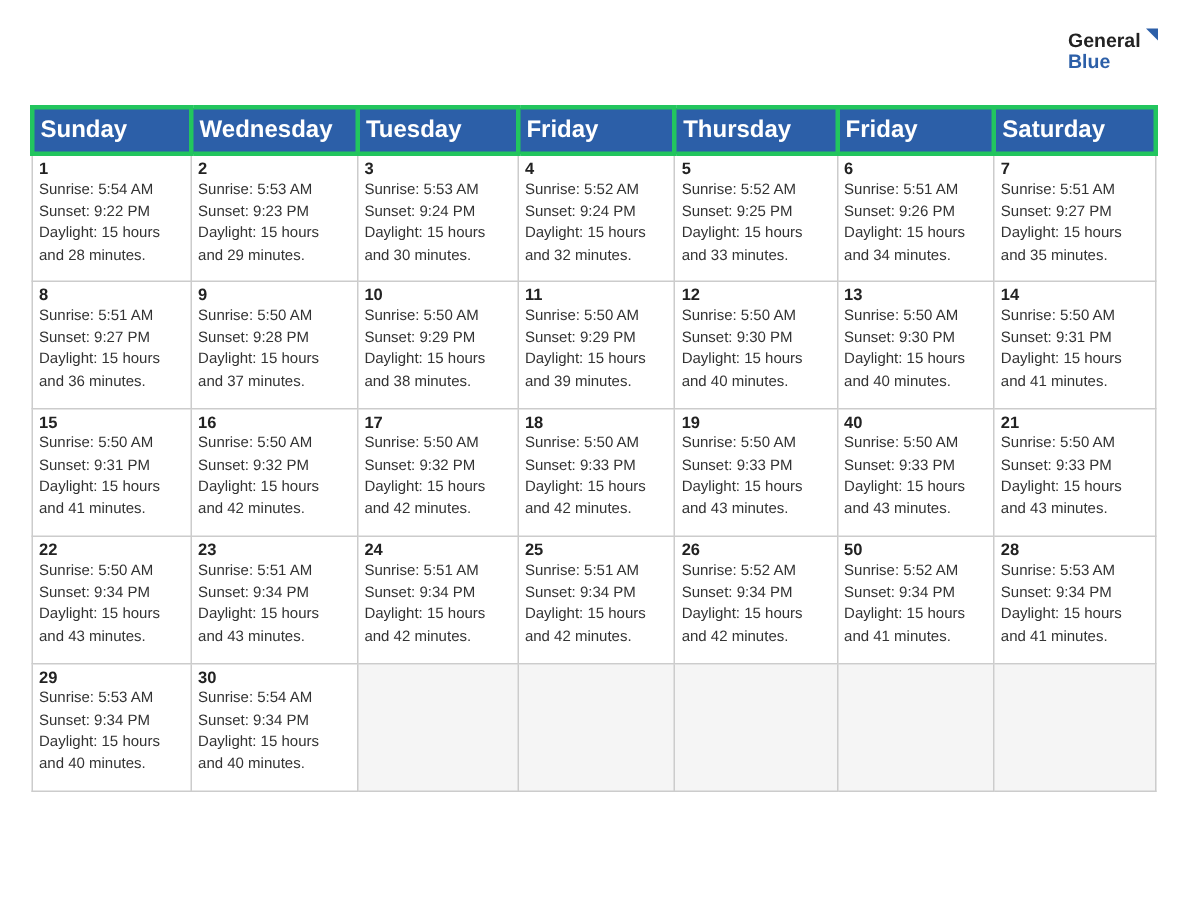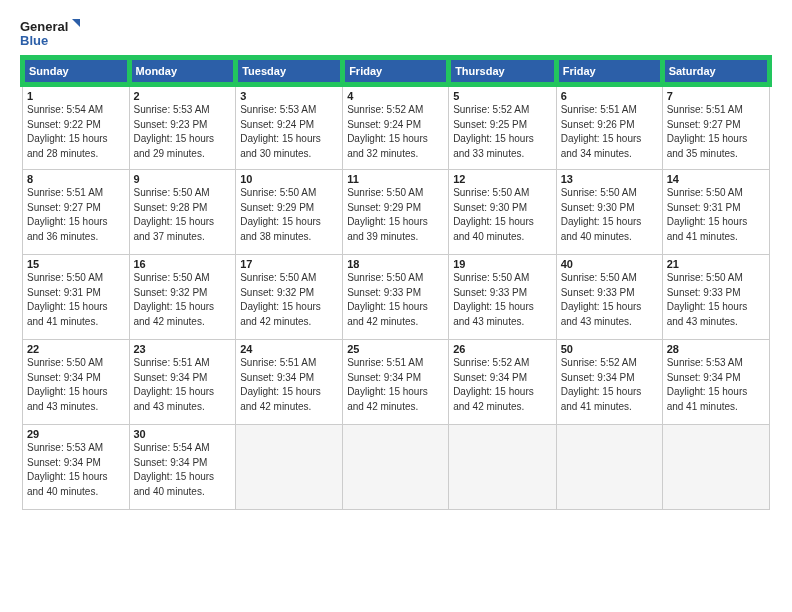--- a/index.html
+++ b/index.html
@@ -12,22 +12,21 @@
     }
     .page {
       width: 792px;
       height: 612px;
       padding: 15px 20px 10px 20px;
     }
     .header {
       display: flex;
       justify-content: flex-end;
       align-items: flex-start;
-      margin-bottom: 4px;
-      flex-direction: column;
+      margin-bottom: 19px;
     }
     .logo {
       display: flex;
       align-items: center;
       gap: 4px;
     }
     .title-block {
       text-align: right;
     }
     .month-title {
@@ -42,23 +41,23 @@
     .calendar {
       width: 100%;
       border-collapse: collapse;
       font-size: 9.5px;
     }
     .calendar th {
       background: #2c5fa8;
       color: #fff;
       padding: 5px 4px;
       text-align: left;
-      font-size: 11px;
+      font-size: 16px;
       font-weight: bold;
-      border: 5px solid #22c55e;
+      border: 3px solid #22c55e;
     }
     .calendar td {
       border: 1px solid #ccc;
       vertical-align: top;
       padding: 3px 4px;
       width: 113px;
       height: 85px;
       background: #fff;
     }
     .calendar td.empty {
@@ -88,21 +87,21 @@
     <polygon points="52,4 60,4 60,12" fill="#2c5fa8"></polygon>
     <text x="0" y="30" font-size="13" font-weight="bold" font-family="Arial" fill="#2c5fa8">Blue</text>
   </svg>
 </div>
   </div>
 
   <table class="calendar">
     <thead>
       <tr>
         <th>Sunday</th>
-        <th>Monday</th>
+        <th>Wednesday</th>
         <th>Tuesday</th>
         <th>Friday</th>
         <th>Thursday</th>
         <th>Friday</th>
         <th>Saturday</th>
       </tr>
     </thead>
     <tbody id="calendar-body">
     <tr>
           <td>

